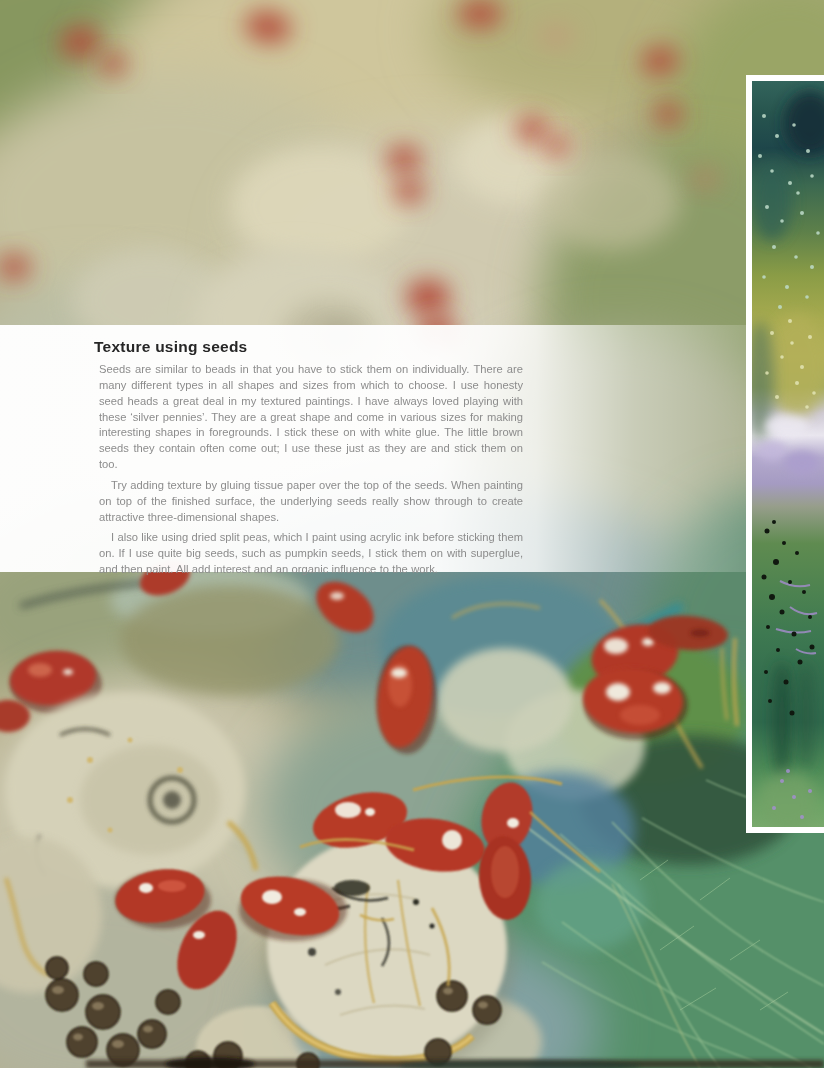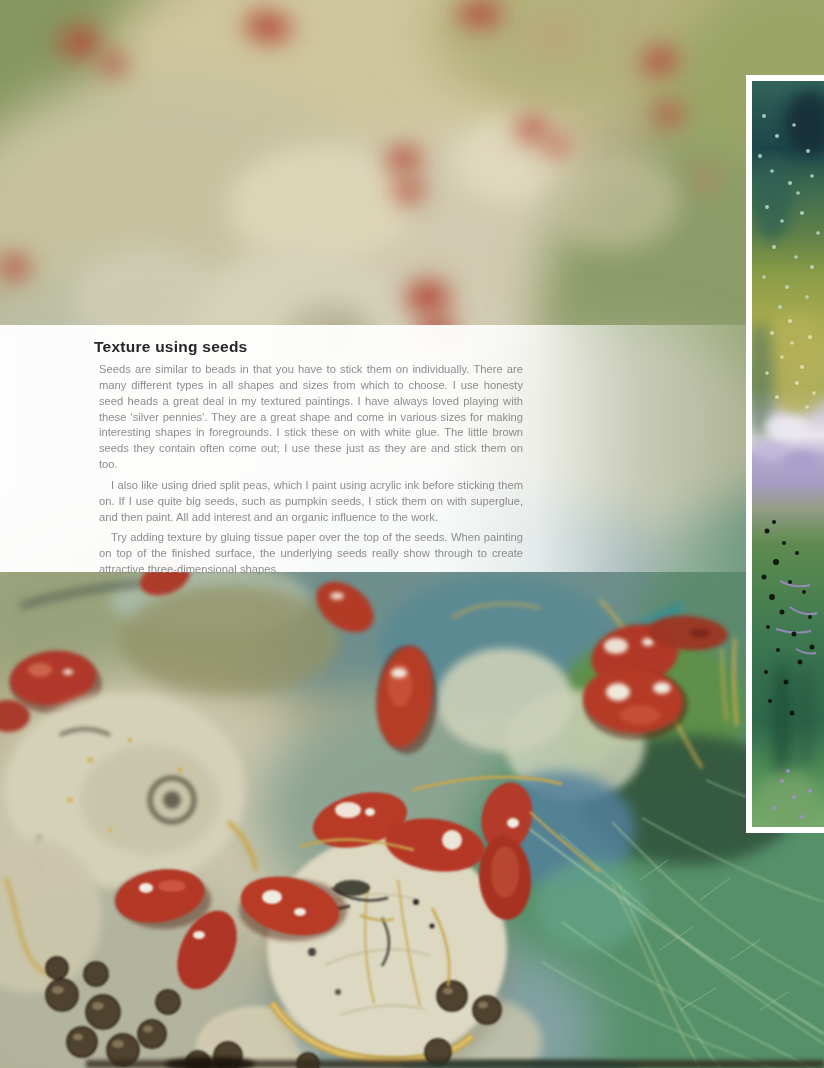--- a/index.html
+++ b/index.html
@@ -270,22 +270,22 @@
       <ellipse cx="210" cy="1064" rx="45" ry="7" fill="#1d150e" opacity=".9" filter="url(#f2)"></ellipse>
       <ellipse cx="520" cy="1066" rx="120" ry="6" fill="#243a30" opacity=".6" filter="url(#f2)"></ellipse>
     </g>
   </svg>
 
   <section class="text-panel">
     <div class="text-inner">
       <h1 class="heading">Texture using seeds</h1>
       <div class="body">
         <p>Seeds are similar to beads in that you have to stick them on individually. There are many different types in all shapes and sizes from which to choose. I use honesty seed heads a great deal in my textured paintings. I have always loved playing with these ‘silver pennies’. They are a great shape and come in various sizes for making interesting shapes in foregrounds. I stick these on with white glue. The little brown seeds they contain often come out; I use these just as they are and stick them on too.</p>
+        <p class="indent">Try adding texture by gluing tissue paper over the top of the seeds. When painting on top of the finished surface, the underlying seeds really show through to create attractive three-dimensional shapes.</p>
         <p class="indent">I also like using dried split peas, which I paint using acrylic ink before sticking them on. If I use quite big seeds, such as pumpkin seeds, I stick them on with superglue, and then paint. All add interest and an organic influence to the work.</p>
-        <p class="indent">Try adding texture by gluing tissue paper over the top of the seeds. When painting on top of the finished surface, the underlying seeds really show through to create attractive three-dimensional shapes.</p>
       </div>
     </div>
   </section>
 
   <figure class="side-plate">
     <svg class="side-svg" viewBox="0 0 72 746" xmlns="http://www.w3.org/2000/svg">
       <defs>
         <linearGradient id="sg" x1="0" y1="0" x2="0" y2="1">
           <stop offset="0" stop-color="#33645c"></stop>
             <stop offset=".04" stop-color="#28564f"></stop>

